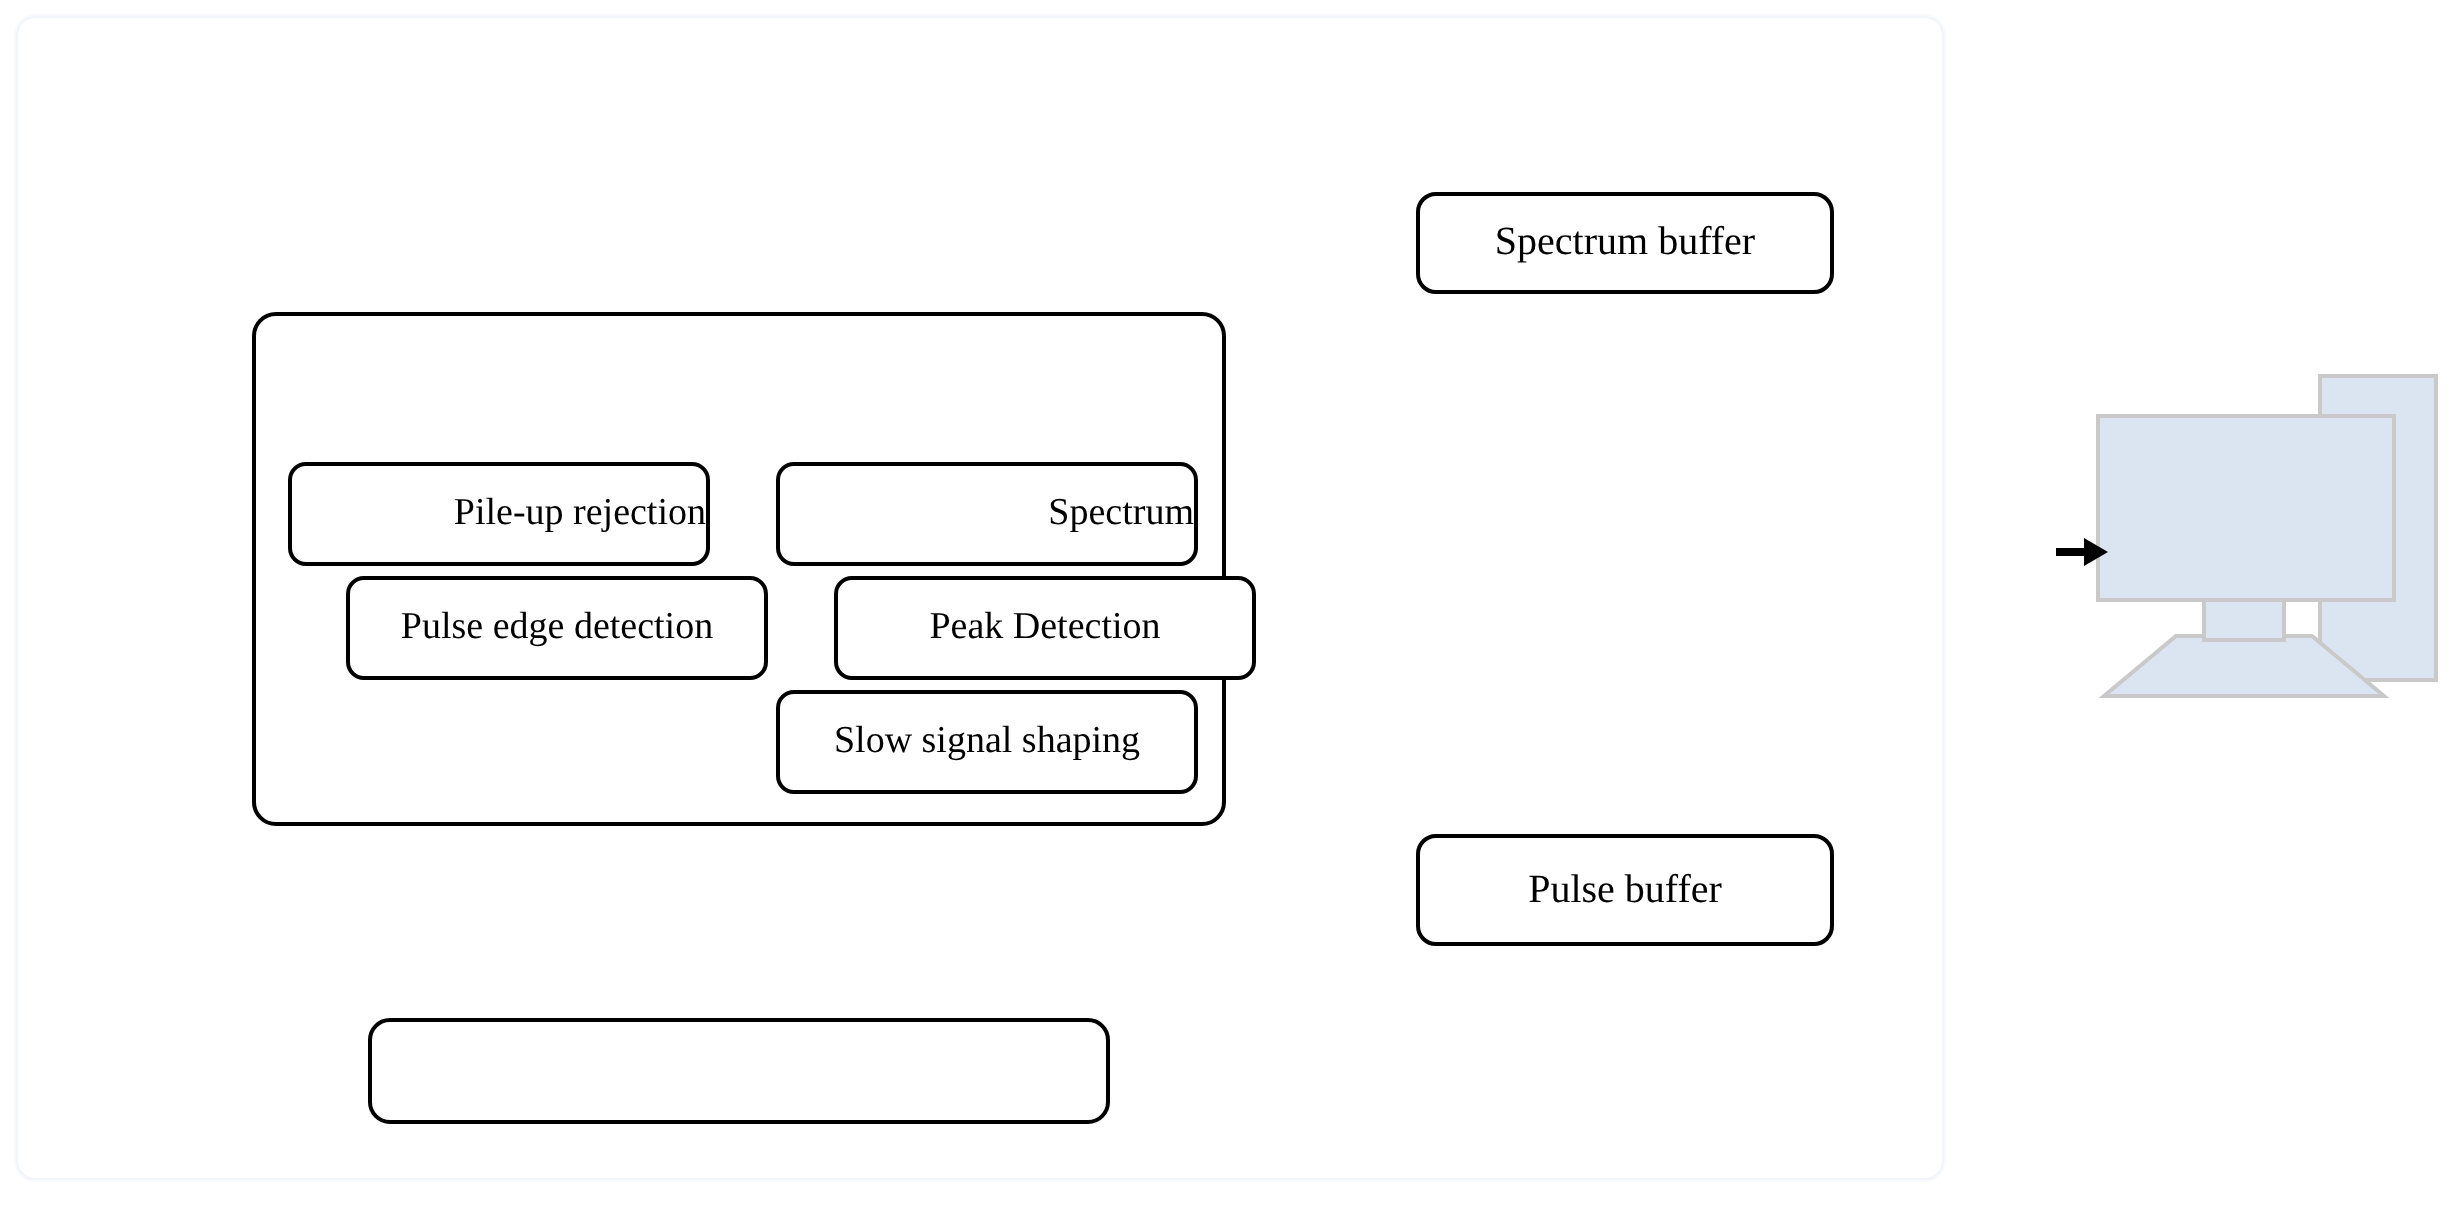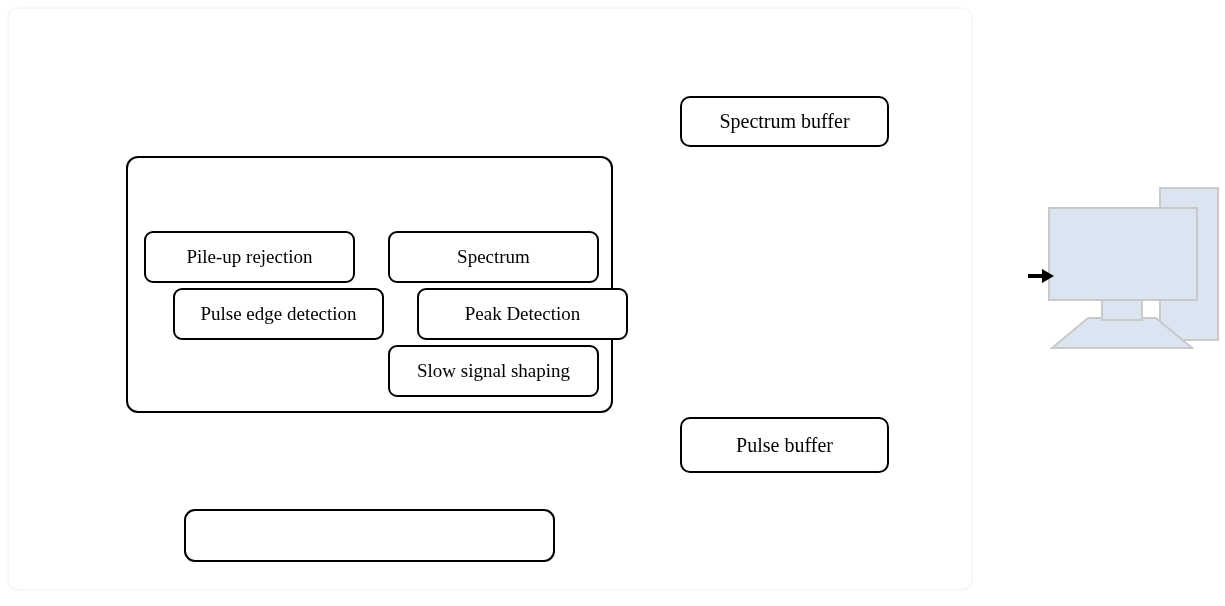--- a/index.html
+++ b/index.html
@@ -60,35 +60,35 @@
 
   
   .fn-box {
     width: 211px;
     height: 52px;
     font-size: 19px;
     border-radius: 9px;
   }
   .col-left  { left: 144px; }
   .col-right { left: 388px; }
-  .row-1 { top: 231px; }
+  .row-1 { top: 231px; justify-content: flex-end; }
   .row-2 { top: 288px; margin-left: 29px; }
   .row-3 { top: 345px; }
 
   
   .empty-bar {
     left: 184px;
     top: 509px;
     width: 371px;
     height: 53px;
     border-radius: 11px;
   }
 
   
-  .rbox { left: 680px; width: 209px; font-size: 20px; }
+  .rbox { left: 708px; width: 209px; font-size: 20px; }
   .spectrum-buffer { top: 96px;  height: 51px;  border-radius: 10px; }
   .comm-unit       { top: 192px; height: 175px; border-radius: 10px; }
   .pulse-buffer    { top: 417px; height: 56px;  border-radius: 10px; }
   .comm-unit .label { display: block; max-width: 165px; line-height: 1.35; }
 
   
   .computer {
     position: absolute;
     left: 1020px;
     top: 170px;

